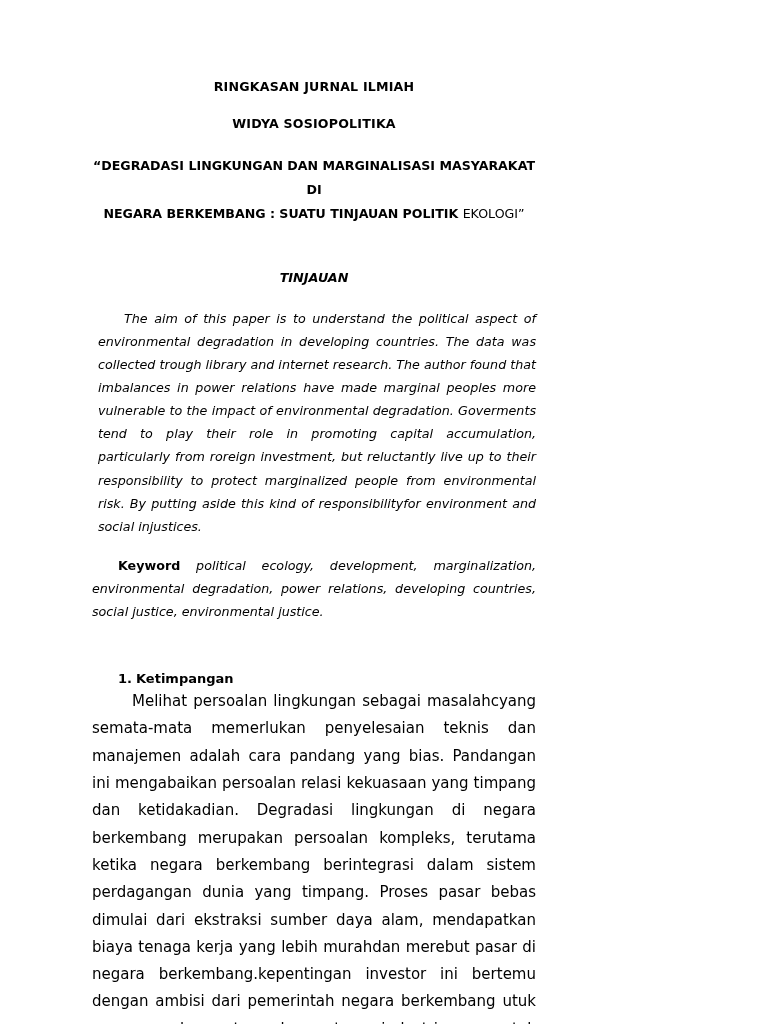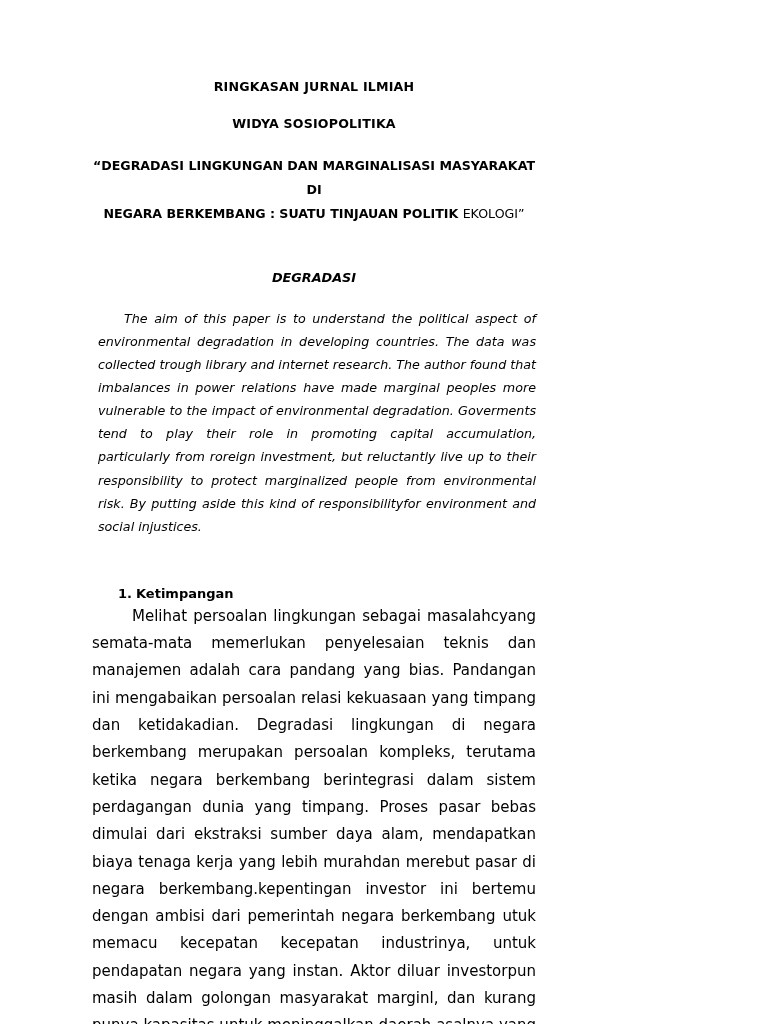--- a/index.html
+++ b/index.html
@@ -97,24 +97,27 @@
 <div class="page">
 
   <div class="title-line">RINGKASAN JURNAL ILMIAH</div>
   <div class="title-line t2">WIDYA SOSIOPOLITIKA</div>
 
   <div class="quoted">
     <span>“DEGRADASI LINGKUNGAN DAN MARGINALISASI MASYARAKAT DI</span><br>
     <span>NEGARA BERKEMBANG : SUATU TINJAUAN POLITIK </span><span class="tail">EKOLOGI”</span>
   </div>
 
-  <div class="abstract-head">DEGRADASI</div>
+  <div class="abstract-head">TINJAUAN</div>
 
   <p class="abstract-body">The aim of this paper is to understand the political aspect of environmental degradation in developing countries. The data was collected trough library and internet research. The author found that imbalances in power relations have made marginal peoples more vulnerable to the impact of environmental degradation. Goverments tend to play their role in promoting capital accumulation, particularly from roreign investment, but reluctantly live up to their responsibility to protect marginalized people from environmental risk. By putting aside this kind of responsibilityfor environment and social injustices.</p>
 
+  <p class="keyword-par">
+    <span class="kw-label">Keyword</span><span> political ecology, development, marginalization, environmental degradation, power relations, developing countries, social justice, environmental justice.</span>
+  </p>
 
   <div class="section-head">
     <span class="num">1.</span><span>Ketimpangan</span>
   </div>
   <p class="body-par">Melihat persoalan lingkungan sebagai masalahcyang semata-mata memerlukan penyelesaian teknis dan manajemen adalah cara pandang yang bias. Pandangan ini mengabaikan persoalan relasi kekuasaan yang timpang dan ketidakadian. Degradasi lingkungan di negara berkembang merupakan persoalan kompleks, terutama ketika negara berkembang berintegrasi dalam sistem perdagangan dunia yang timpang. Proses pasar bebas dimulai dari ekstraksi sumber daya alam, mendapatkan biaya tenaga kerja yang lebih murahdan merebut pasar di negara berkembang.kepentingan investor ini bertemu dengan ambisi dari pemerintah negara berkembang utuk memacu kecepatan kecepatan industrinya, untuk pendapatan negara yang instan. Aktor diluar investorpun masih dalam golongan masyarakat marginl, dan kurang punya kapasitas untuk meninggalkan daerah asalnya yang mengalami degradasi lingkungan.</p>
 
   <div class="section-head second">
     <span class="num">2.</span><span>Ketimpangan Relasi Kekuasaan</span>
   </div>
 

